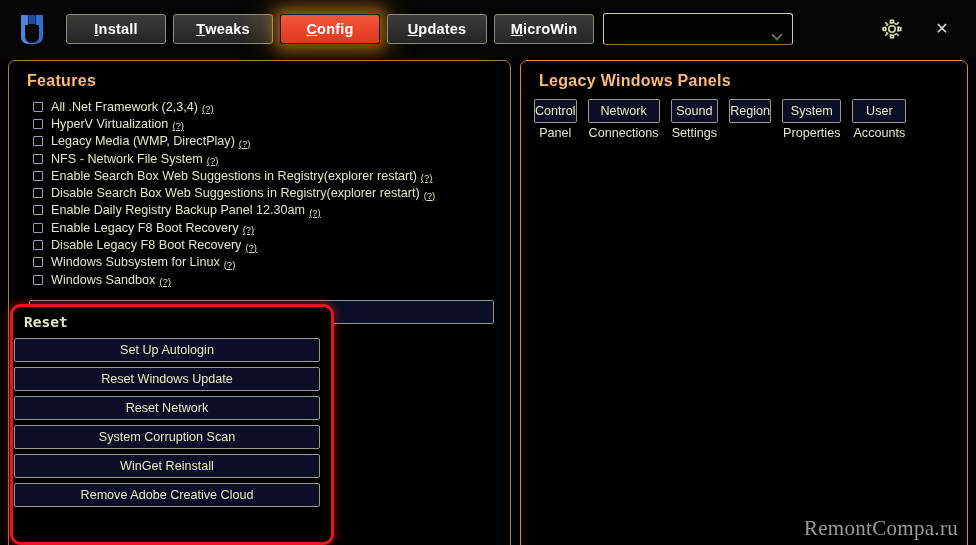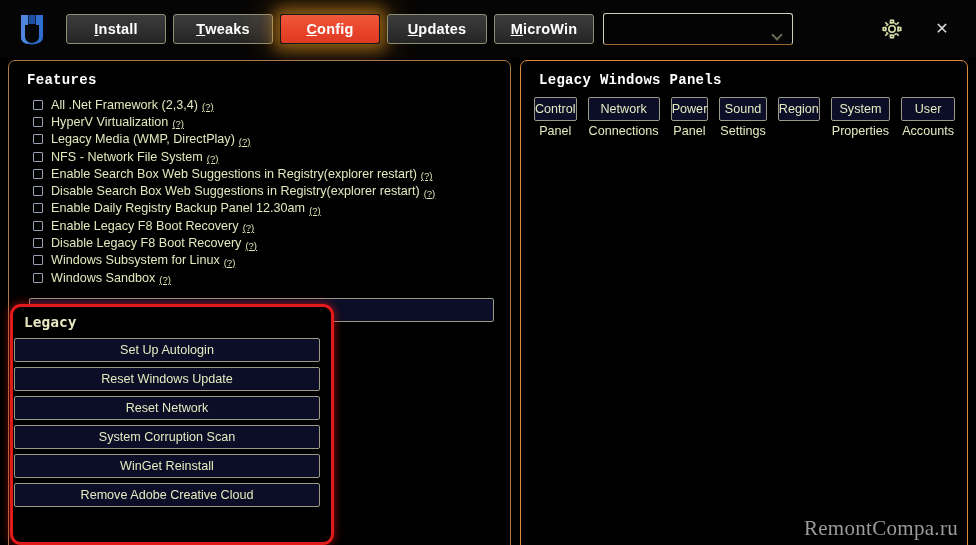--- a/index.html
+++ b/index.html
@@ -122,23 +122,23 @@
     left: 8px; top: 60px;
     width: 503px; height: 500px;
     border-color: #b07a46;
   }
   .panel-right {
     left: 520px; top: 60px;
     width: 448px; height: 500px;
     border-color: #e08a3c;
   }
   .panel-title {
-    color: #ffffff;
-    font-family: Liberation Mono, monospace;
-    font-size: 14px;
+    color: #fdba74;
+    font-family: Liberation Sans, sans-serif;
+    font-size: 16px;
     font-weight: bold;
     letter-spacing: .3px;
     padding: 11px 0 0 18px;
   }
 
   
   .feature-list {
     padding: 8px 0 0 24px;
   }
   .feature-row {
@@ -361,37 +361,36 @@
         <span class="help">(?)</span>
       </div>
     </div>
 
     <div class="install-features-wrap">
       <div class="btn">Install Features</div>
     </div>
   </div>
 
   <div class="fixes">
-    <div class="fixes-title">Legacy</div>
+    <div class="fixes-title">Reset</div>
     <div class="fixes-list">
       <div class="btn">Set Up Autologin</div>
       <div class="btn">Reset Windows Update</div>
       <div class="btn">Reset Network</div>
       <div class="btn">System Corruption Scan</div>
       <div class="btn">WinGet Reinstall</div>
       <div class="btn">Remove Adobe Creative Cloud</div>
     </div>
   </div>
 
   <div class="panel panel-right">
     <div class="panel-title">Legacy Windows Panels</div>
     <div class="legacy-list">
       <div class="btn">Control Panel</div>
       <div class="btn">Network Connections</div>
-      <div class="btn">Power Panel</div>
       <div class="btn">Sound Settings</div>
       <div class="btn">Region</div>
       <div class="btn">System Properties</div>
       <div class="btn">User Accounts</div>
     </div>
   </div>
 
   <div class="watermark">RemontCompa.ru</div>
 
 </div>

